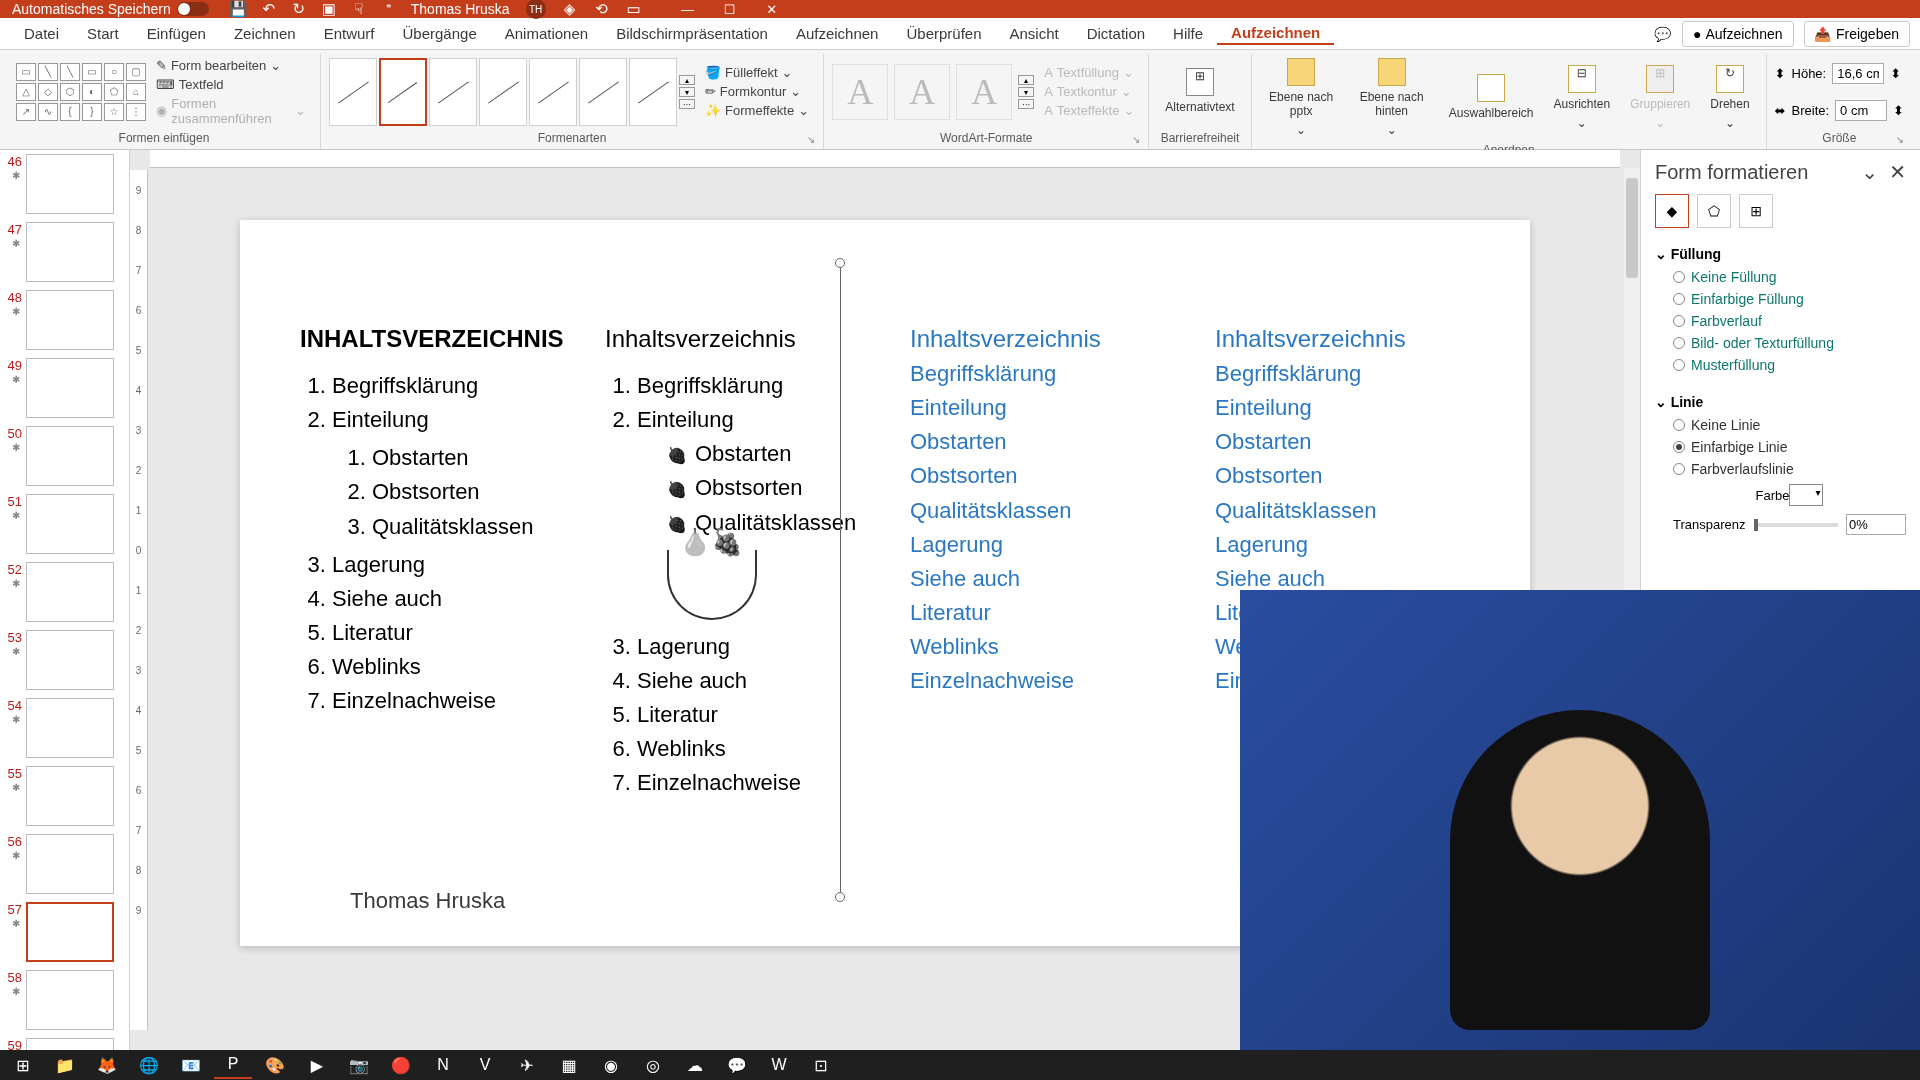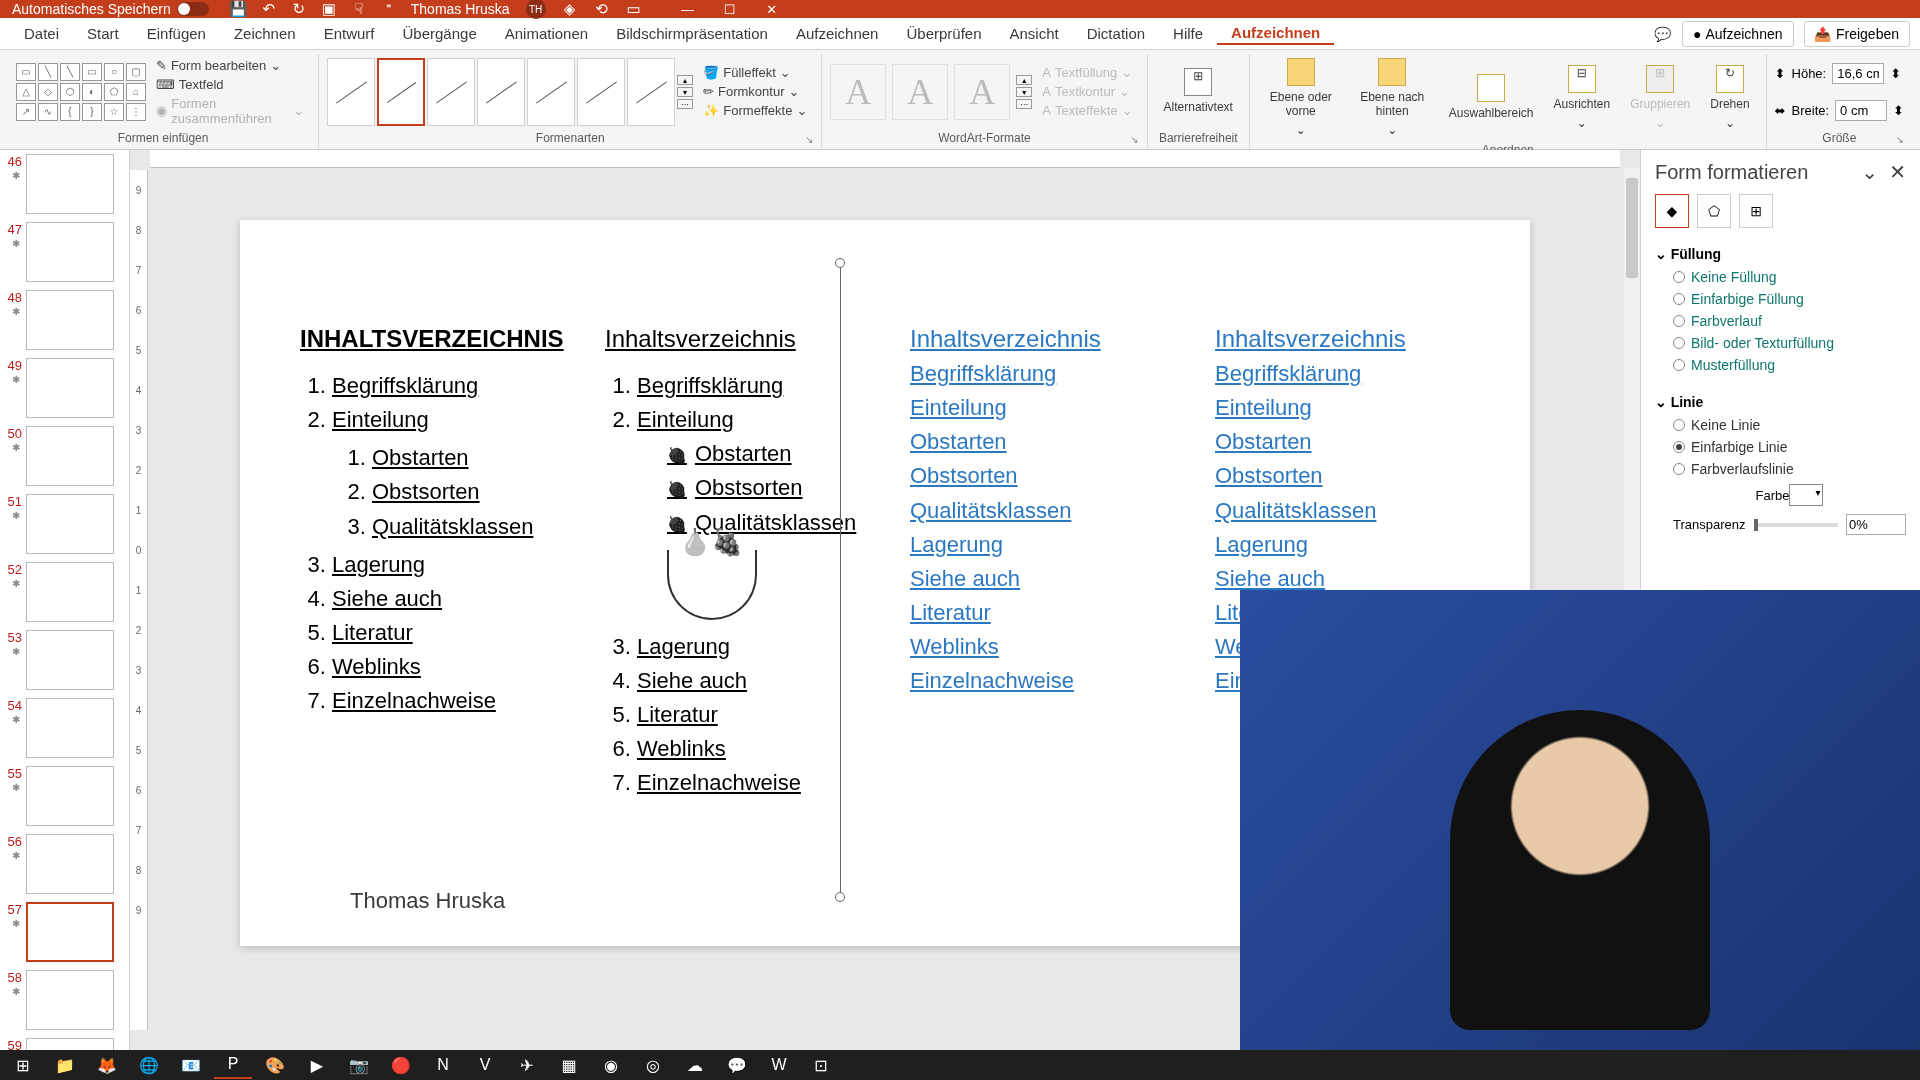--- a/index.html
+++ b/index.html
@@ -68,21 +68,21 @@
 .thumb { width:88px; height:60px; border:1px solid #bbb; background:#fff; cursor:pointer; position:relative; overflow:hidden; font-size:5px; padding:4px; }
 .thumb.active { border:2px solid #c43e1c; }
 
 
 .editor { flex:1; background:#e8e8e8; position:relative; overflow:hidden; }
 .ruler-h { position:absolute; top:0; left:20px; right:20px; height:18px; background:#fff; border-bottom:1px solid #c0c0c0; display:flex; align-items:center; font-size:10px; color:#666; overflow:hidden; }
 .ruler-h span { width:38px; text-align:center; flex-shrink:0;margin-top:40px; }
 .ruler-v { position:absolute; left:0; top:20px; width:18px; bottom:20px; background:#fff; border-right:1px solid #c0c0c0; display:flex; flex-direction:column; font-size:10px; color:#666; overflow:hidden; }
 .ruler-v span { height:40px; display:flex; align-items:center; justify-content:center; }
 .slide { position:absolute; left:110px; top:70px; width:1290px; height:726px; background:#fff; box-shadow:0 2px 8px rgba(0,0,0,.2); padding:100px 50px 50px 60px; display:flex; gap:40px; }
-.slide-col { flex:1; font-size:22px; line-height:1.55;text-decoration:underline; }
+.slide-col { flex:1; font-size:22px; line-height:1.55; }
 .slide-col h3 { font-size:24px; font-weight:700; margin-bottom:12px; }
 .slide-col.blue { color:#2b78c2; }
 .ol1 { list-style:decimal; padding-left:32px; }
 .ol2 { list-style:decimal; padding-left:40px; margin:4px 0; }
 .bullet-berry { list-style:none; padding-left:30px; }
 .bullet-berry li::before { content:'🍓'; margin-right:8px; filter:grayscale(1) brightness(.4); font-size:16px; }
 .fruit-bowl { width:90px; height:70px; margin:10px 0 10px 30px; border:2px solid #333; border-radius:0 0 45px 45px; border-top:none; position:relative; }
 .fruit-bowl::before { content:'🍐🍇'; position:absolute; top:-28px; left:10px; font-size:26px; filter:grayscale(1); }
 .footer-name { position:absolute; bottom:32px; left:110px; font-size:22px; color:#3a3a3a; }
 
@@ -257,21 +257,21 @@
       <div class="big-btn">
           <div class="big-btn-icon" style="background:#fff;border-color:#888">⊞</div>
           <span>Alternativtext</span>
         </div>
     </div>
     <div class="rgroup-label">Barrierefreiheit</div>
   </div>
 
   <div class="rgroup">
     <div class="rgroup-content">
-      <div class="big-btn"><div class="big-btn-icon"></div><span>Ebene oder vorne</span> ⌄</div>
+      <div class="big-btn"><div class="big-btn-icon"></div><span>Ebene nach pptx</span> ⌄</div>
       <div class="big-btn"><div class="big-btn-icon"></div><span>Ebene nach hinten</span> ⌄</div>
       <div class="big-btn">
           <div class="big-btn-icon" style="background:#fff"></div>
           <span>Auswahlbereich</span>
         </div>
       <div class="big-btn"><div class="big-btn-icon" style="background:#fff">⊟</div><span>Ausrichten</span> ⌄</div>
       <div class="big-btn" style="color:#bbb"><div class="big-btn-icon" style="background:#eee">⊞</div><span>Gruppieren</span> ⌄</div>
       <div class="big-btn"><div class="big-btn-icon" style="background:#fff">↻</div><span>Drehen</span> ⌄</div>
     </div>
     <div class="rgroup-label">Anordnen</div>

